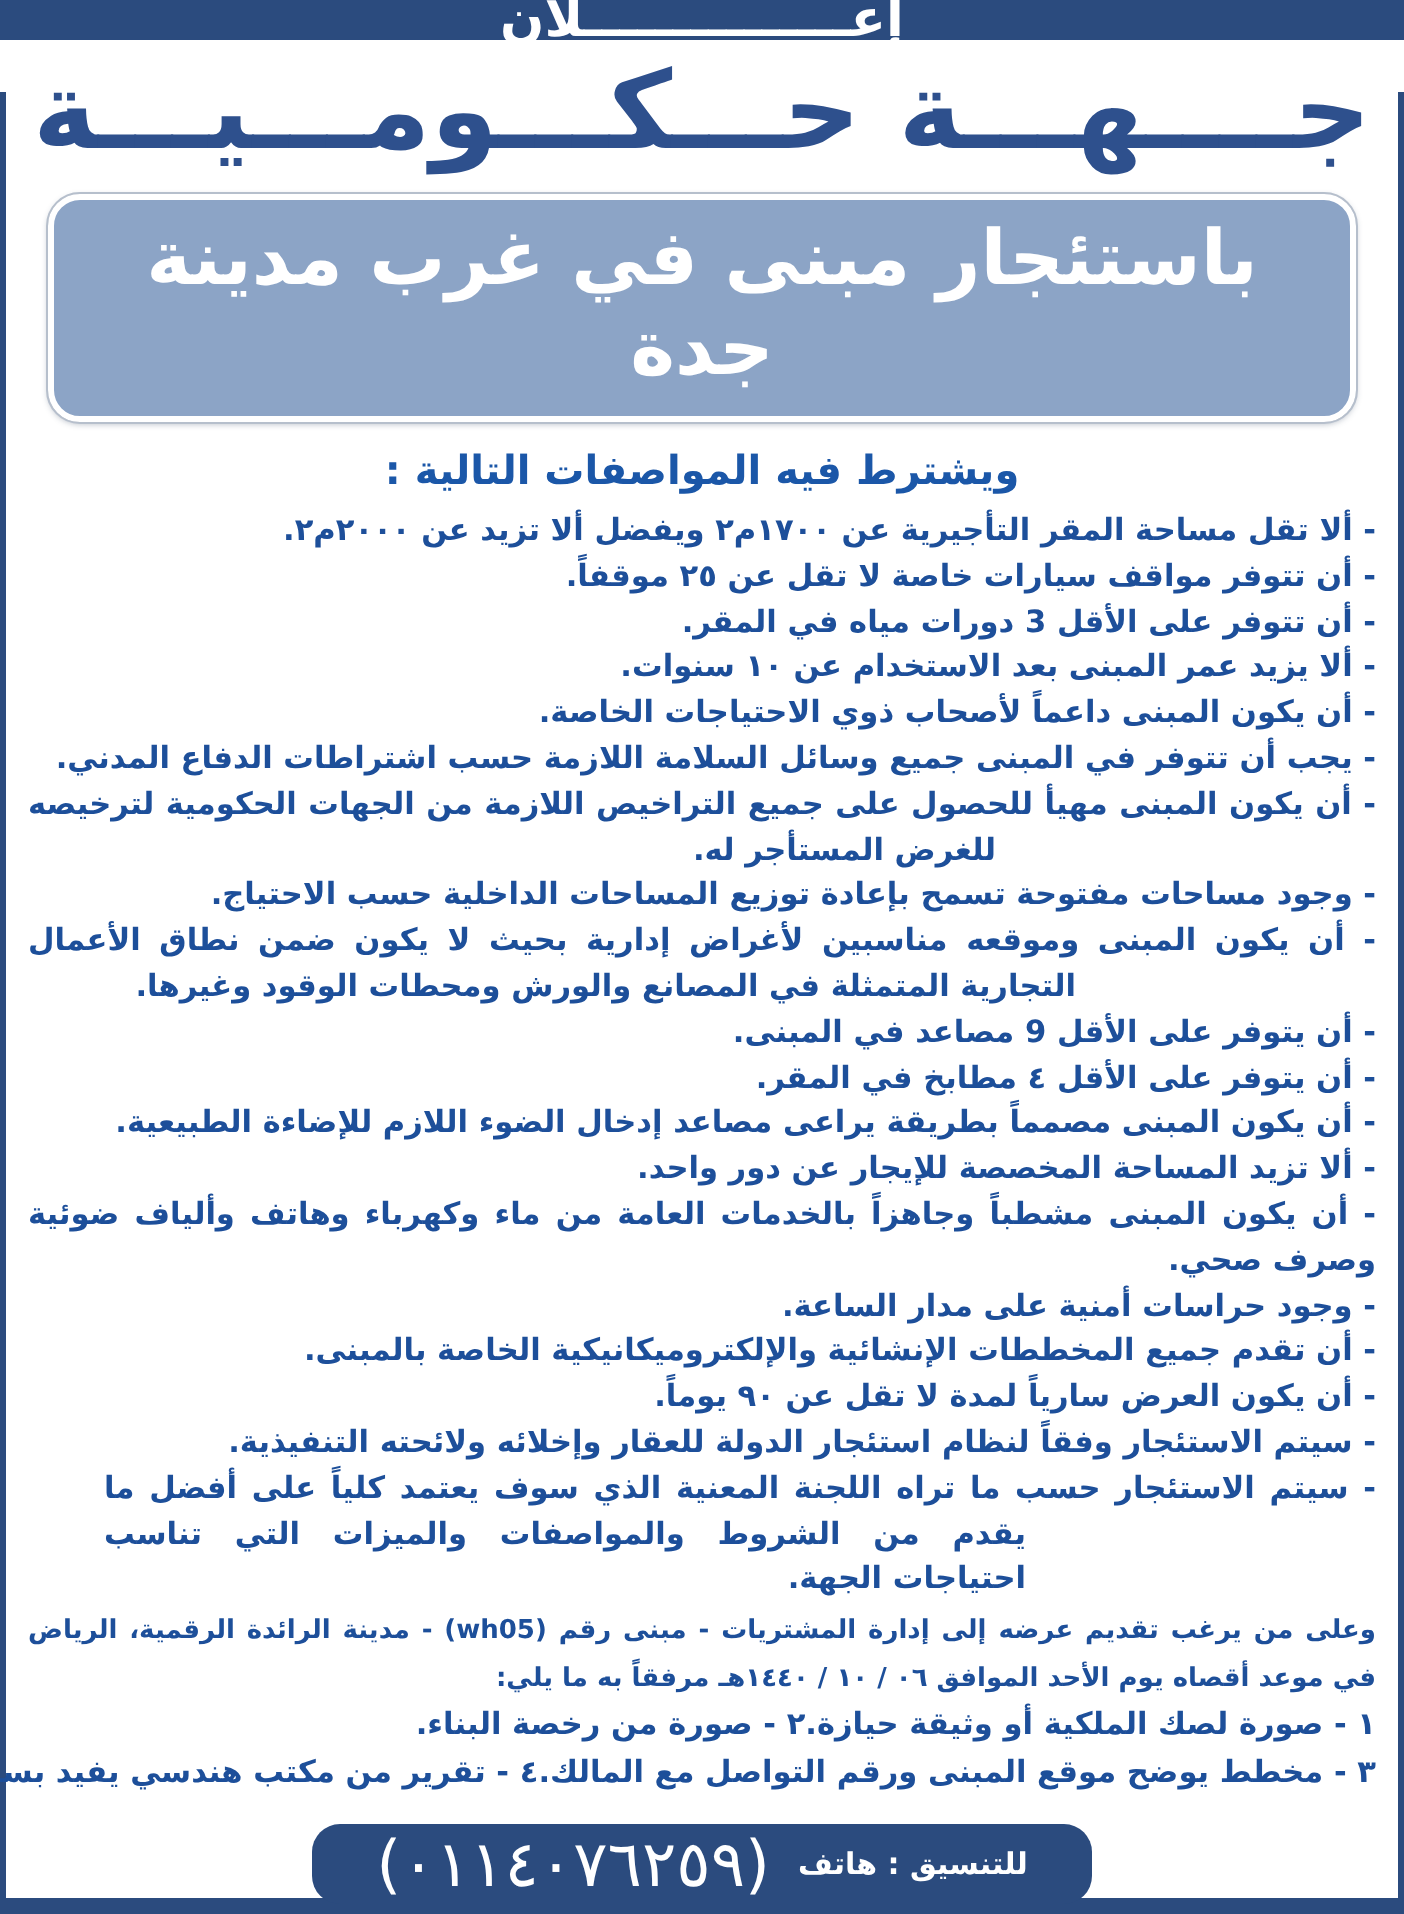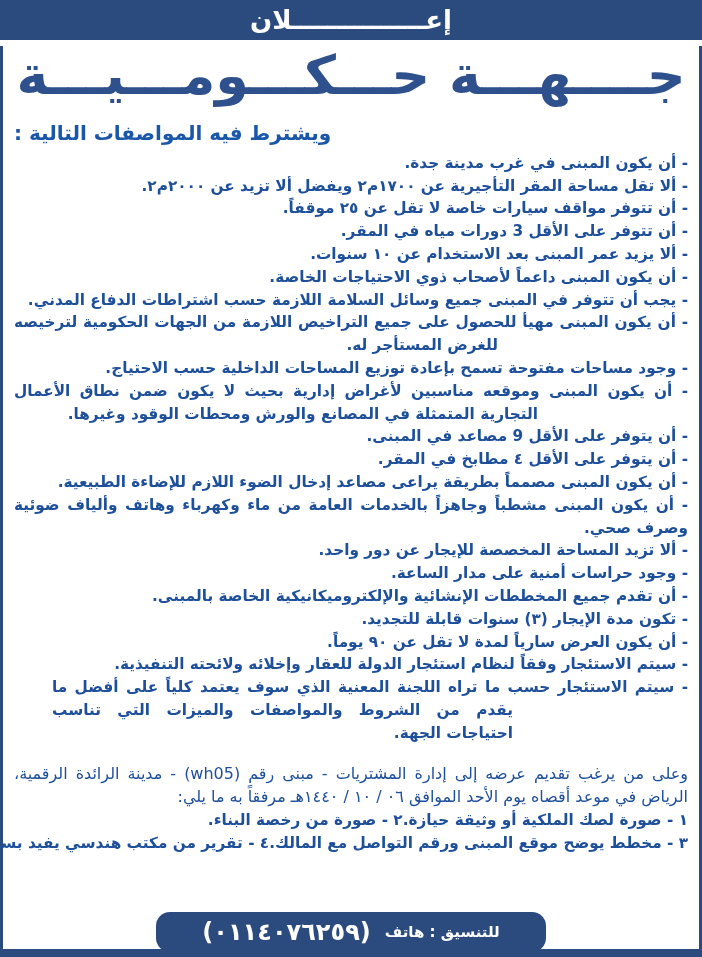--- a/index.html
+++ b/index.html
@@ -11,21 +11,21 @@
   }
   *{box-sizing:border-box;}
   html,body{margin:0;padding:0;}
   body{
     width:702px;height:957px;position:relative;overflow:hidden;
     background:#ffffff;
     font-family:"DejaVu Sans",sans-serif;
     direction:rtl;
   }
   .top-banner{
-    height:40px;background:var(--navy);
+    height:20px;background:var(--navy);
     display:flex;align-items:center;justify-content:center;
     color:#fff;font-weight:bold;font-size:26px;line-height:1;
   }
   .side-border{position:absolute;top:46px;bottom:0;width:3px;background:var(--navy);}
   .side-border.left{left:0;}
   .side-border.right{right:0;}
   .bottom-strip{position:absolute;left:0;right:0;bottom:0;height:8px;background:var(--navy);}
   .content{position:relative;padding:0 14px;}
   .org-title{
     text-align:center;color:var(--title-blue);
@@ -41,90 +41,91 @@
     background:var(--box-bg);
     border:3px solid #ffffff;
     outline:1px solid #b6bfcc;
     border-radius:16px;
     box-shadow:0 1px 3px rgba(40,60,90,.35);
     text-align:center;
     padding:7px 4px 10px 4px;
     color:#ffffff;font-weight:bold;font-size:38px;line-height:1.2;
   }
   .req-heading{
-    text-align:left;color:var(--head-blue);
+    text-align:center;color:var(--head-blue);
     font-weight:bold;font-size:20px;margin:12px 0 7px 0;line-height:1.2;
   }
   .req-list{color:var(--body-blue);}
   .req{
     font-size:15.3px;font-weight:bold;color:var(--body-blue);
     line-height:22.8px;text-align:justify;
   }
   .req.hang-a{padding-right:190px;text-indent:-190px;}
   .req.hang-b{padding-right:150px;text-indent:-150px;}
   .req.hang-c{padding-right:175px;text-indent:-175px;margin-left:38px;}
   .submission{
-    font-size:16px;font-weight:normal;color:var(--body-blue);
-    line-height:23.5px;text-align:justify;margin-top:17px;
+    font-size:13px;font-weight:bold;color:var(--body-blue);
+    line-height:23.5px;text-align:justify;margin-top:3px;
   }
   .att-row{
     display:flex;justify-content:space-between;
     font-size:15.3px;font-weight:bold;color:var(--body-blue);
     line-height:23.5px;white-space:nowrap;
   }
   .att-row.first{padding-left:205px;}
   .att-row.second{padding-left:26px;}
   .phone-banner{
     position:absolute;bottom:5px;left:50%;transform:translateX(-50%);
     background:var(--navy);border-radius:14px;
     height:40px;min-width:390px;
     display:flex;align-items:center;justify-content:center;gap:14px;
     padding:0 24px;color:#fff;white-space:nowrap;
   }
   .phone-label{font-size:15px;font-weight:bold;}
-  .phone-number{font-size:24px;font-weight:bold;letter-spacing:1px;line-height:1;}
+  .phone-number{font-size:32px;font-weight:normal;letter-spacing:1px;line-height:1;}
 </style>
 </head>
 <body>
 
 <div class="top-banner">
   <span>إعـــــــــــــــلان</span>
 </div>
 
 <div class="side-border left"></div>
 <div class="side-border right"></div>
 <div class="bottom-strip"></div>
 
 <div class="content">
 
   <div class="org-title">جــــهـــة حـــكـــومـــيـــة</div>
 
 
+  <div class="subject-box">
+    <span>باستئجار مبنى في غرب مدينة جدة</span>
+  </div>
 
   <div class="req-heading">ويشترط فيه المواصفات التالية :</div>
 
   <div class="req-list">
-      <div class="req">- أن يكون المبنى في غرب مدينة جدة.</div>
       <div class="req">- ألا تقل مساحة المقر التأجيرية عن ١٧٠٠م٢ ويفضل ألا تزيد عن ٢٠٠٠م٢.</div>
       <div class="req">- أن تتوفر مواقف سيارات خاصة لا تقل عن ٢٥ موقفاً.</div>
       <div class="req">- أن تتوفر على الأقل 3 دورات مياه في المقر.</div>
       <div class="req">- ألا يزيد عمر المبنى بعد الاستخدام عن ١٠ سنوات.</div>
       <div class="req">- أن يكون المبنى داعماً لأصحاب ذوي الاحتياجات الخاصة.</div>
       <div class="req">- يجب أن تتوفر في المبنى جميع وسائل السلامة اللازمة حسب اشتراطات الدفاع المدني.</div>
       <div class="req hang-a">- أن يكون المبنى مهيأ للحصول على جميع التراخيص اللازمة من الجهات الحكومية لترخيصه للغرض المستأجر له.</div>
       <div class="req">- وجود مساحات مفتوحة تسمح بإعادة توزيع المساحات الداخلية حسب الاحتياج.</div>
       <div class="req hang-b">- أن يكون المبنى وموقعه مناسبين لأغراض إدارية بحيث لا يكون ضمن نطاق الأعمال التجارية المتمثلة في المصانع والورش ومحطات الوقود وغيرها.</div>
       <div class="req">- أن يتوفر على الأقل 9 مصاعد في المبنى.</div>
       <div class="req">- أن يتوفر على الأقل ٤ مطابخ في المقر.</div>
       <div class="req">- أن يكون المبنى مصمماً بطريقة يراعى مصاعد إدخال الضوء اللازم للإضاءة الطبيعية.</div>
+      <div class="req">- ألا تزيد المساحة المخصصة للإيجار عن دور واحد.</div>
       <div class="req">- أن يكون المبنى مشطباً وجاهزاً بالخدمات العامة من ماء وكهرباء وهاتف وألياف ضوئية وصرف صحي.</div>
-      <div class="req">- ألا تزيد المساحة المخصصة للإيجار عن دور واحد.</div>
       <div class="req">- وجود حراسات أمنية على مدار الساعة.</div>
       <div class="req">- أن تقدم جميع المخططات الإنشائية والإلكتروميكانيكية الخاصة بالمبنى.</div>
-      <div class="req">- تكون مدة الإيجار (٣) سنوات قابلة للتجديد.</div>
       <div class="req">- أن يكون العرض سارياً لمدة لا تقل عن ٩٠ يوماً.</div>
       <div class="req">- سيتم الاستئجار وفقاً لنظام استئجار الدولة للعقار وإخلائه ولائحته التنفيذية.</div>
       <div class="req hang-c">- سيتم الاستئجار حسب ما تراه اللجنة المعنية الذي سوف يعتمد كلياً على أفضل ما يقدم من الشروط والمواصفات والميزات التي تناسب احتياجات الجهة.</div>
     </div>
 
   <div class="submission">
     <span>وعلى من يرغب تقديم عرضه إلى إدارة المشتريات - مبنى رقم </span><span dir="ltr">(wh05)</span><span> - مدينة الرائدة الرقمية، الرياض في موعد أقصاه يوم الأحد الموافق ٠٦ / ١٠ / ١٤٤٠هـ مرفقاً به ما يلي:</span>
   </div>
 
   <div class="att-row first">

